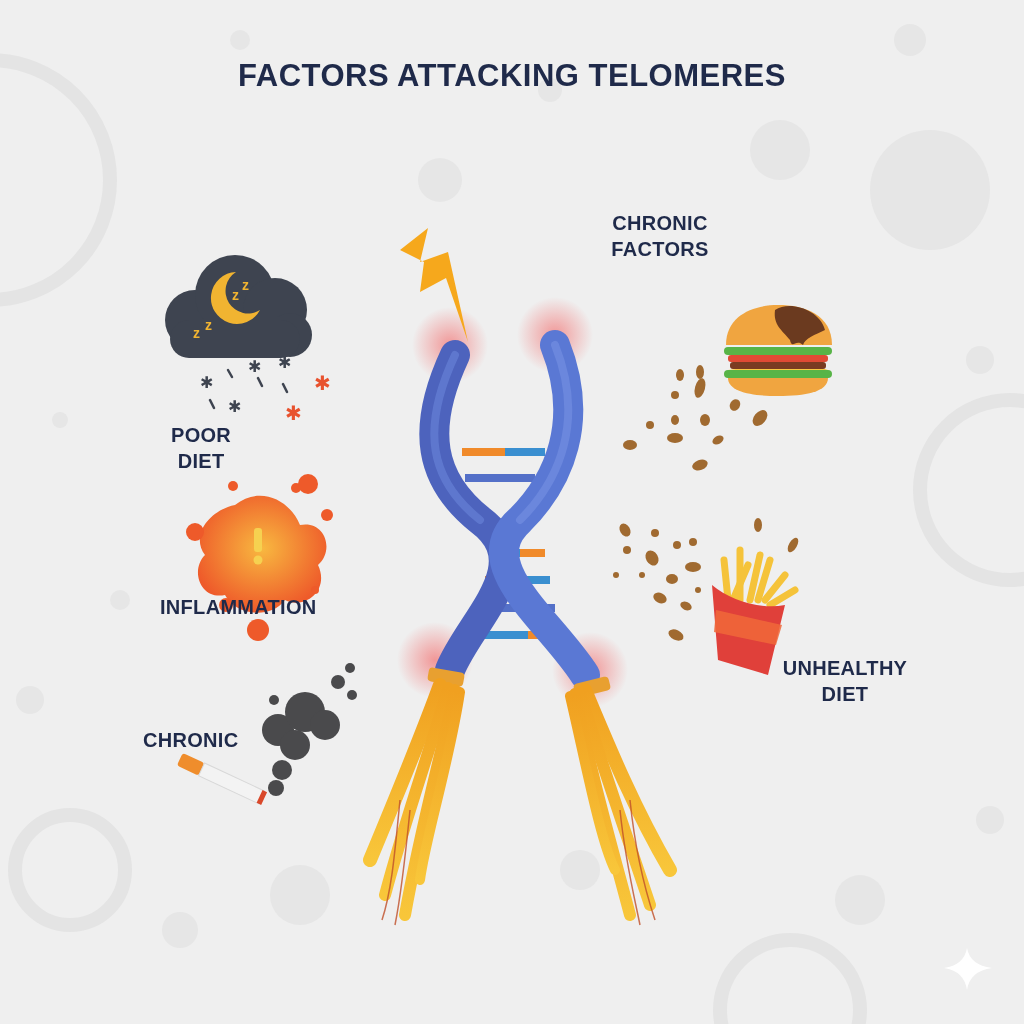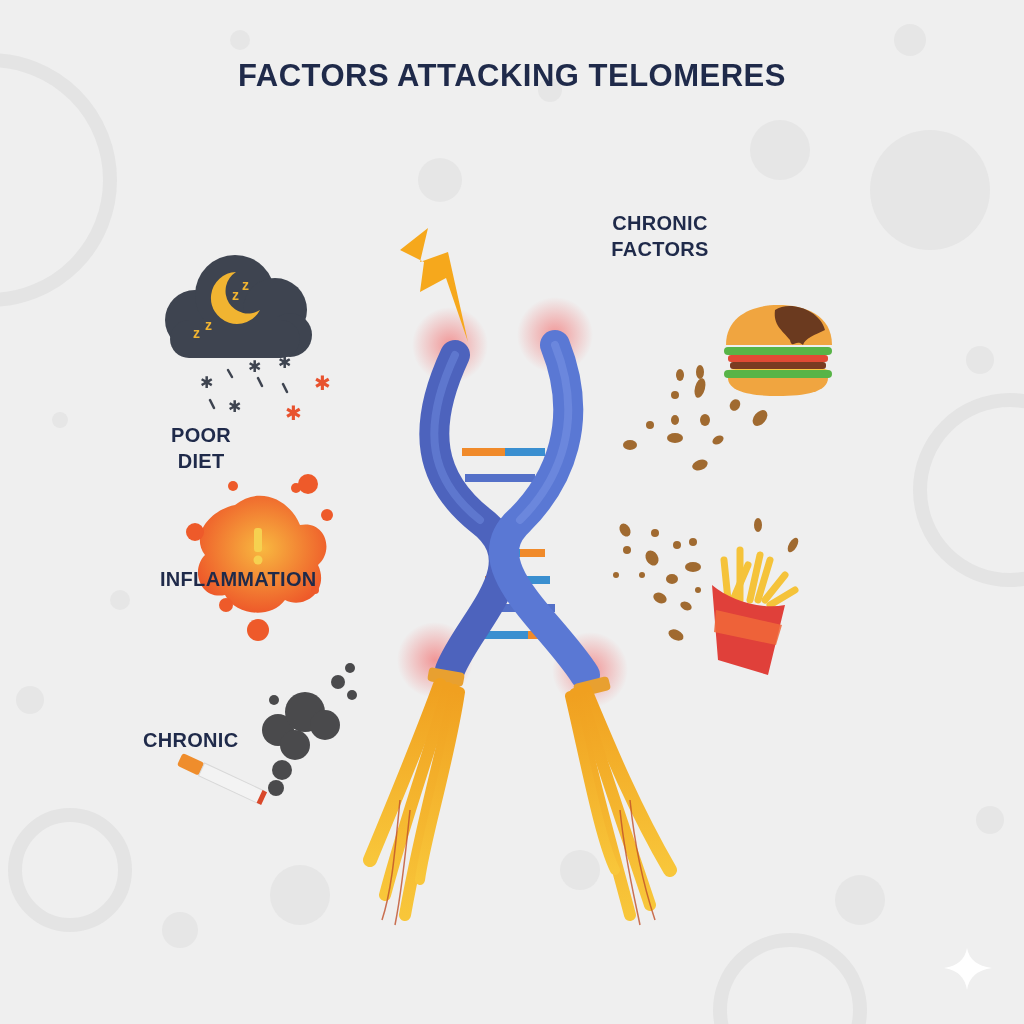--- a/index.html
+++ b/index.html
@@ -169,21 +169,21 @@
       <circle cx="296" cy="488" r="5"></circle>
       <circle cx="308" cy="484" r="10"></circle>
       <circle cx="327" cy="515" r="6"></circle>
       <circle cx="226" cy="605" r="7"></circle>
       <circle cx="258" cy="630" r="11"></circle>
       <circle cx="315" cy="590" r="4"></circle>
     </g>
     <rect x="254" y="528" width="8" height="24" rx="3" fill="#f6d150"></rect>
     <circle cx="258" cy="560" r="4.5" fill="#f6d150"></circle>
   </svg>
-  <div class="label" style="left:160px; top:566px;">
+  <div class="label" style="left:160px; top:594px;">
     <span>INFLAMMATION</span>
   </div>
 
   <svg class="bg-svg" width="1024" height="1024">
     <g fill="#4a4a4c">
       <circle cx="274" cy="700" r="5"></circle>
       <circle cx="338" cy="682" r="7"></circle>
       <circle cx="350" cy="668" r="5"></circle>
       <circle cx="352" cy="695" r="5"></circle>
       <circle cx="278" cy="730" r="16"></circle>
@@ -260,14 +260,18 @@
       <line x1="750" y1="600" x2="760" y2="555"></line>
       <line x1="758" y1="600" x2="770" y2="560"></line>
       <line x1="765" y1="600" x2="785" y2="575"></line>
       <line x1="770" y1="605" x2="795" y2="590"></line>
       <line x1="733" y1="600" x2="748" y2="565"></line>
     </g>
     <path d="M712 585 C 730 600, 760 610, 785 605 L 768 675 L 718 660 Z" fill="#e0403a"></path>
     <path d="M716 610 L 782 625 L 776 645 L 714 632 Z" fill="#f0683a" opacity="0.85"></path>
   </svg>
 
+  <div class="label center" style="left:770px; top:655px; width:150px;">
+    <span>UNHEALTHY</span>
+    <span>DIET</span>
+  </div>
 
 </div>
 
 </body></html>

